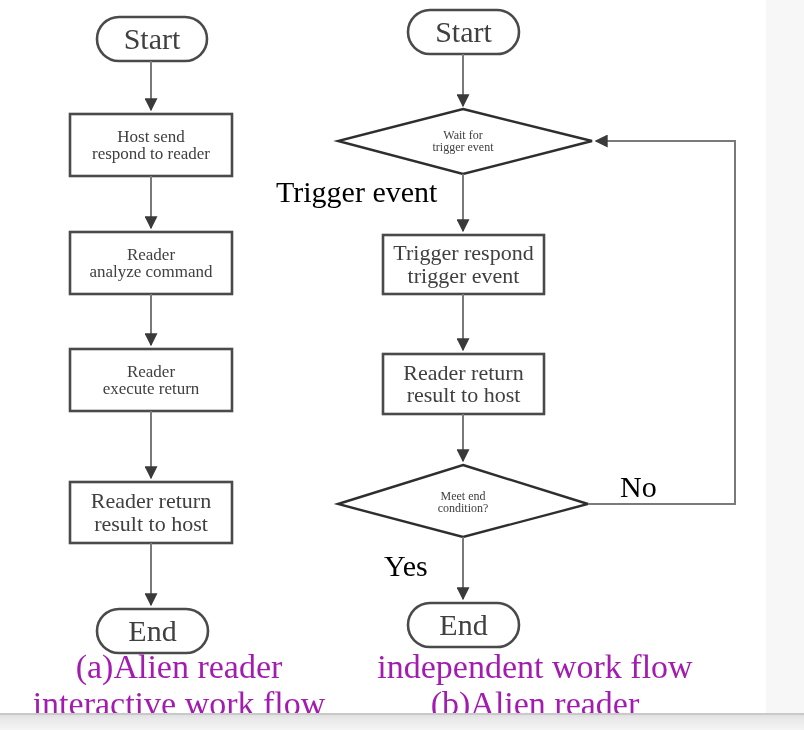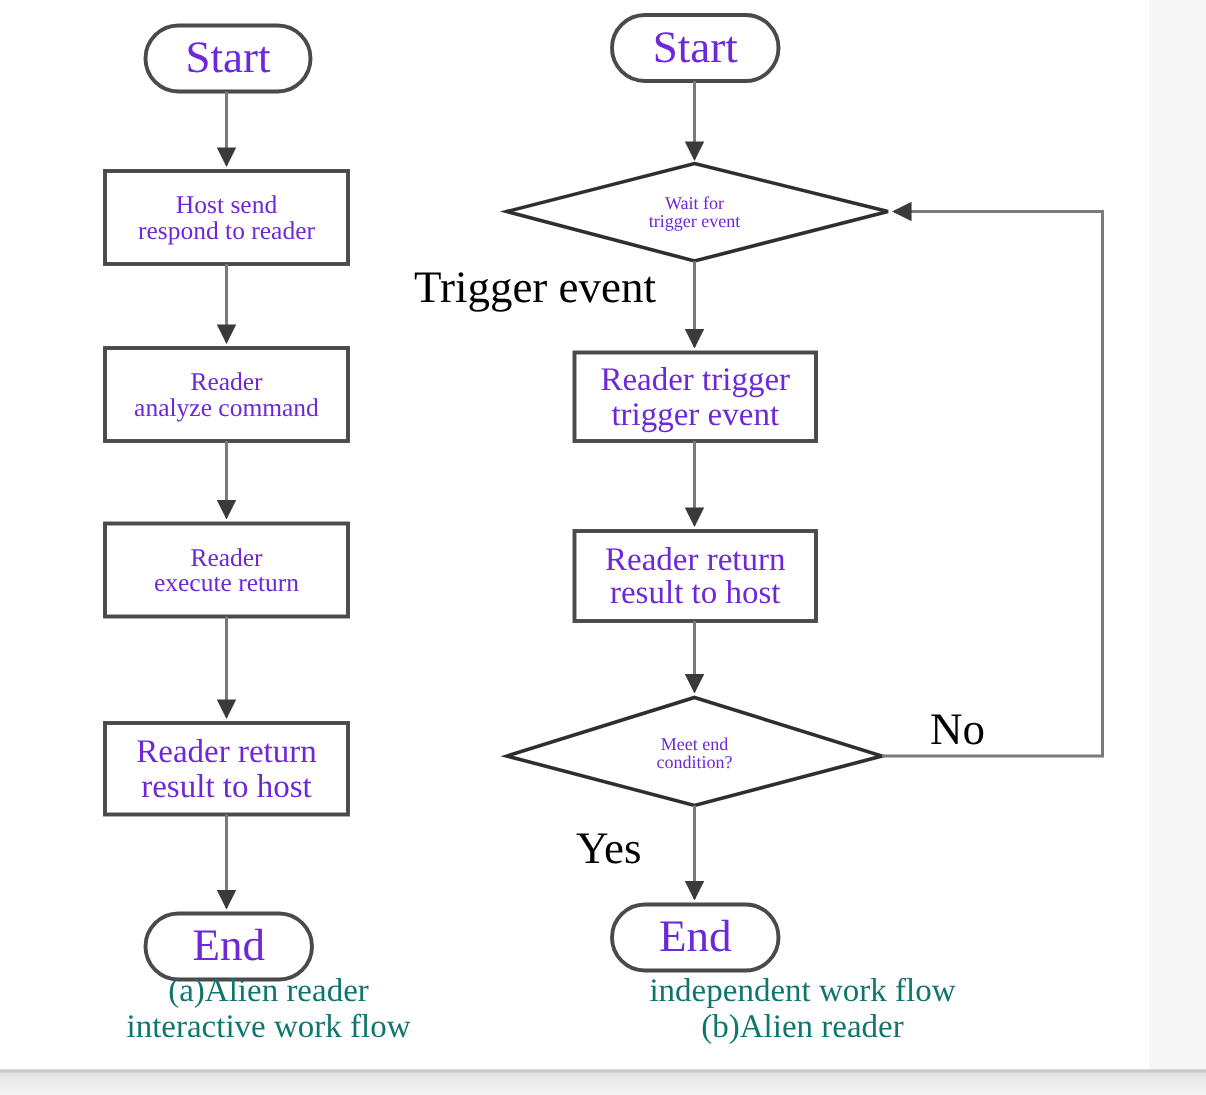--- a/index.html
+++ b/index.html
@@ -50,35 +50,35 @@
   }
 
   
   .node-text {
     position: absolute;
     display: flex;
     flex-direction: column;
     align-items: center;
     justify-content: center;
     text-align: center;
-    color: #6d28d9;
+    color: #404040;
     line-height: 1.02;
     white-space: nowrap;
     pointer-events: none;
   }
   .terminator-text { font-size: 30px; }
   .proc-small     { font-size: 17px; }
   .proc-large     { font-size: 22px; }
   .diamond-small  { font-size: 12px; }
   .edge-label     { font-size: 30px; color: #000; position: absolute; white-space: nowrap; }
   .caption {
     position: absolute;
     text-align: center;
-    font-size: 22px;
-    color: #0f766e;
+    font-size: 34px;
+    color: #a21caf;
     line-height: 1.1;
     white-space: nowrap;
   }
 </style>
 </head>
 <body>
 
 <div id="page">
 
   <div class="slide-edge-right"></div>
@@ -163,21 +163,21 @@
   <div class="node-text terminator-text" style="left:97px; top:609px; width:111px; height:44px;">End</div>
 
   <div class="node-text terminator-text" style="left:408px; top:10px; width:111px; height:44px;">Start</div>
 
   <div class="node-text diamond-small" style="left:378px; top:110px; width:170px; height:62px;">
     <span>Wait for</span>
     <span>trigger event</span>
   </div>
 
   <div class="node-text proc-large" style="left:381px; top:235px; width:165px; height:59px;">
-    <span>Reader trigger</span>
+    <span>Trigger respond</span>
     <span>trigger event</span>
   </div>
 
   <div class="node-text proc-large" style="left:381px; top:354px; width:165px; height:60px;">
     <span>Reader return</span>
     <span>result to host</span>
   </div>
 
   <div class="node-text diamond-small" style="left:383px; top:472px; width:160px; height:60px;">
     <span>Meet end</span>

